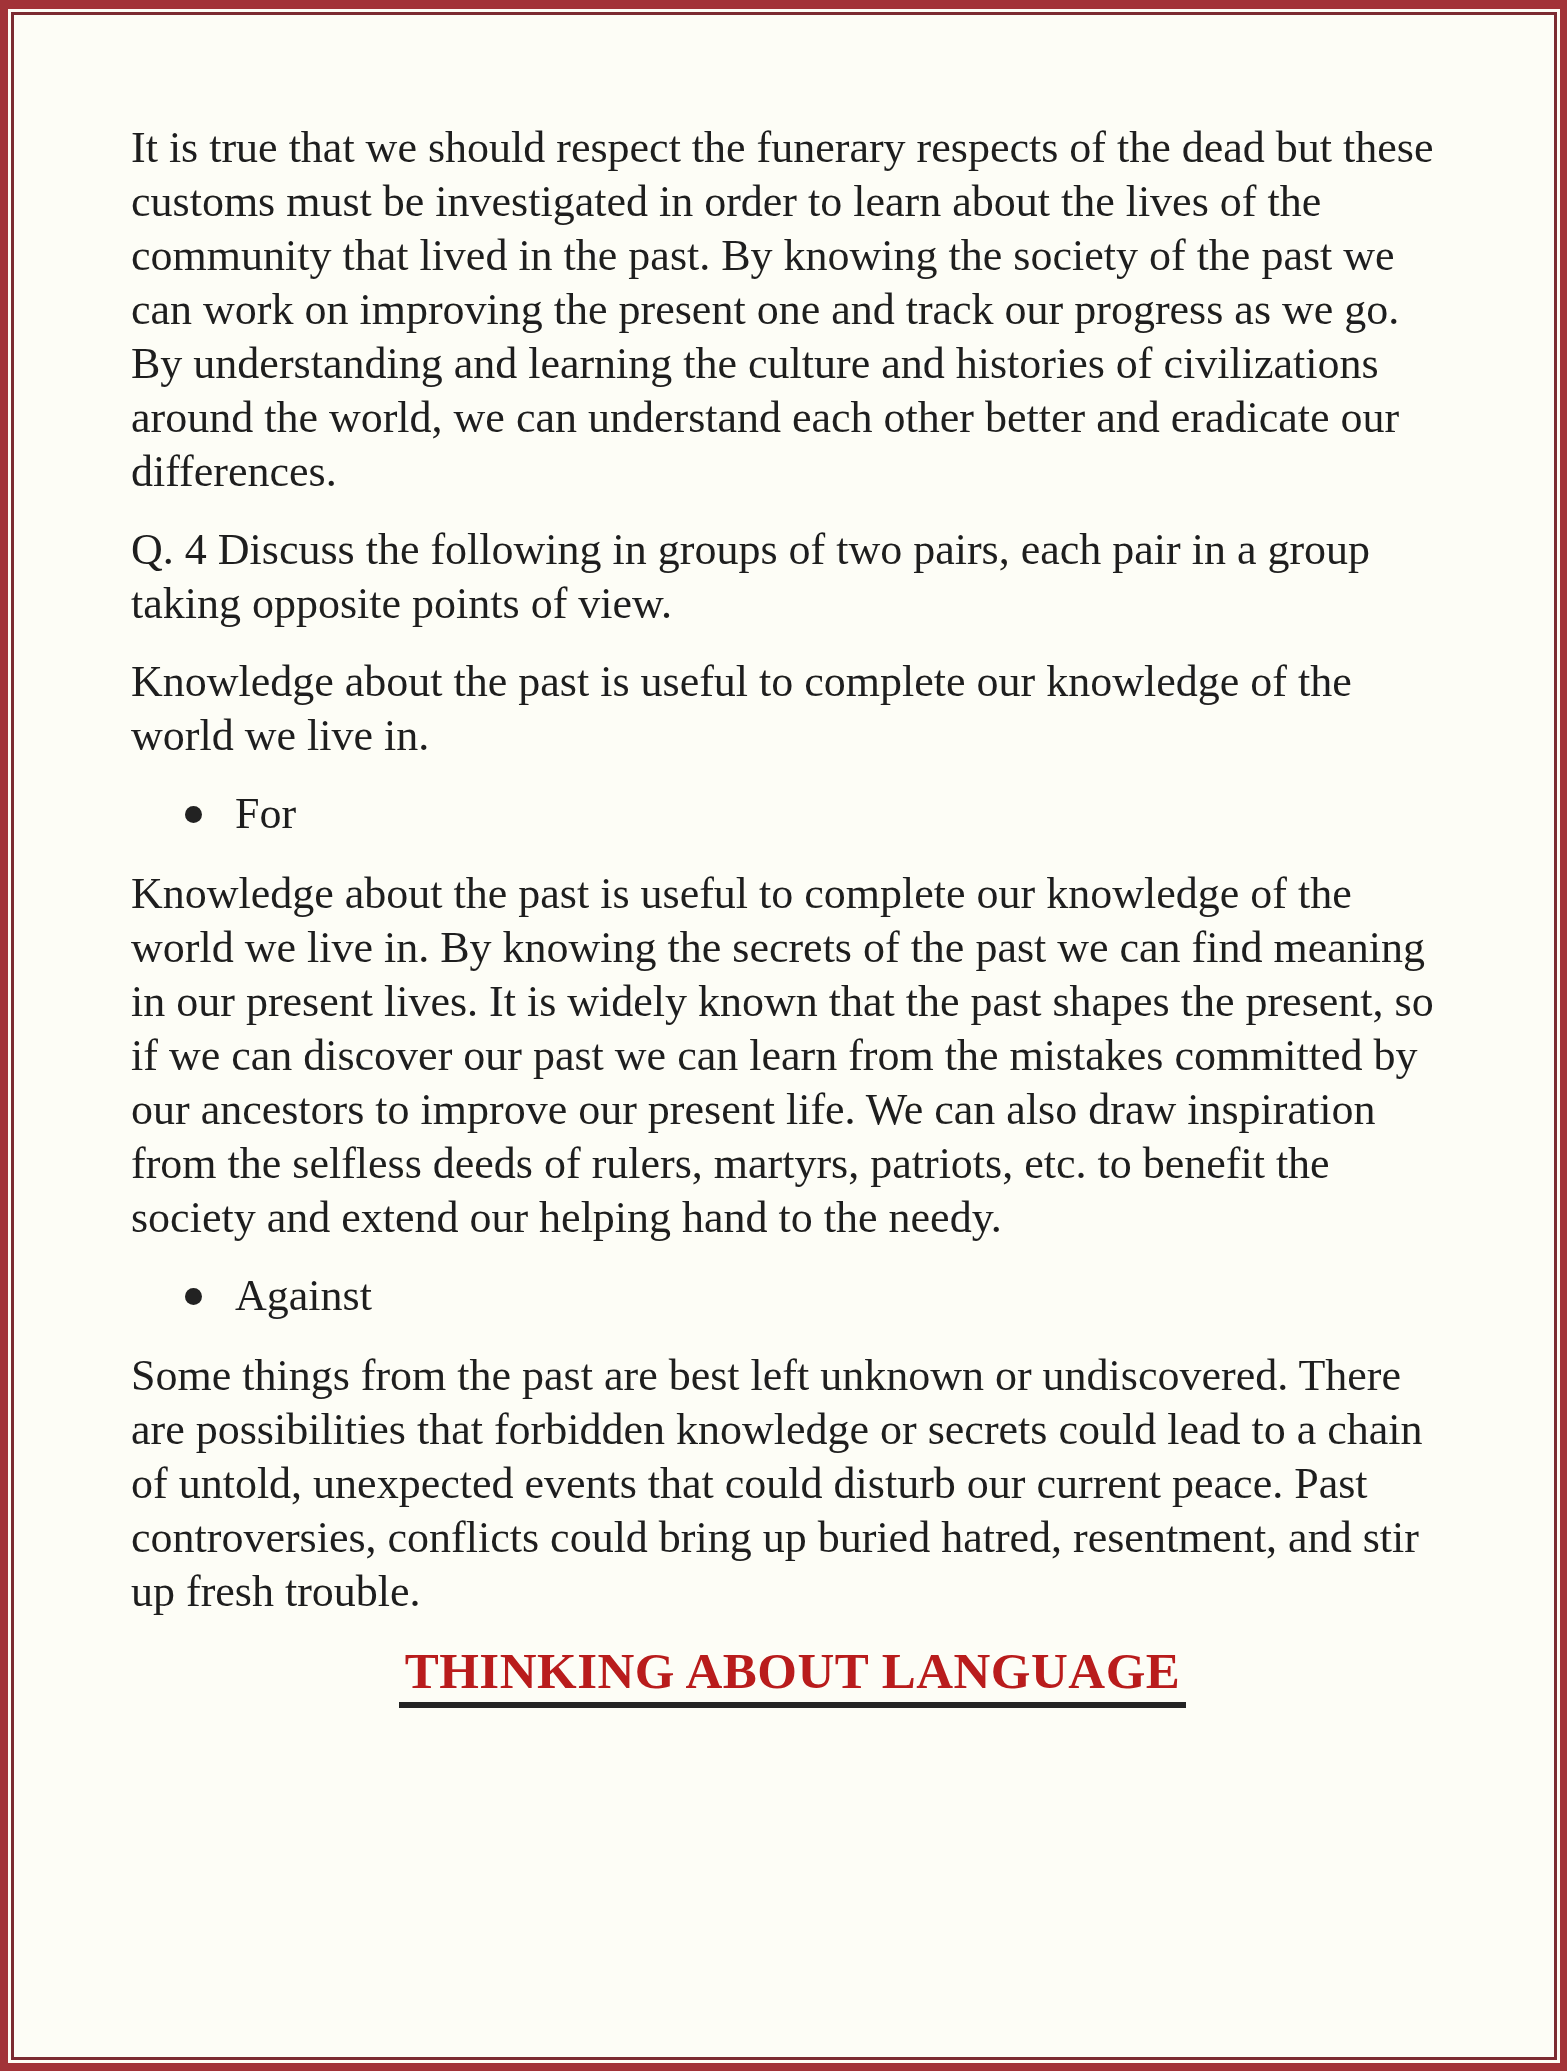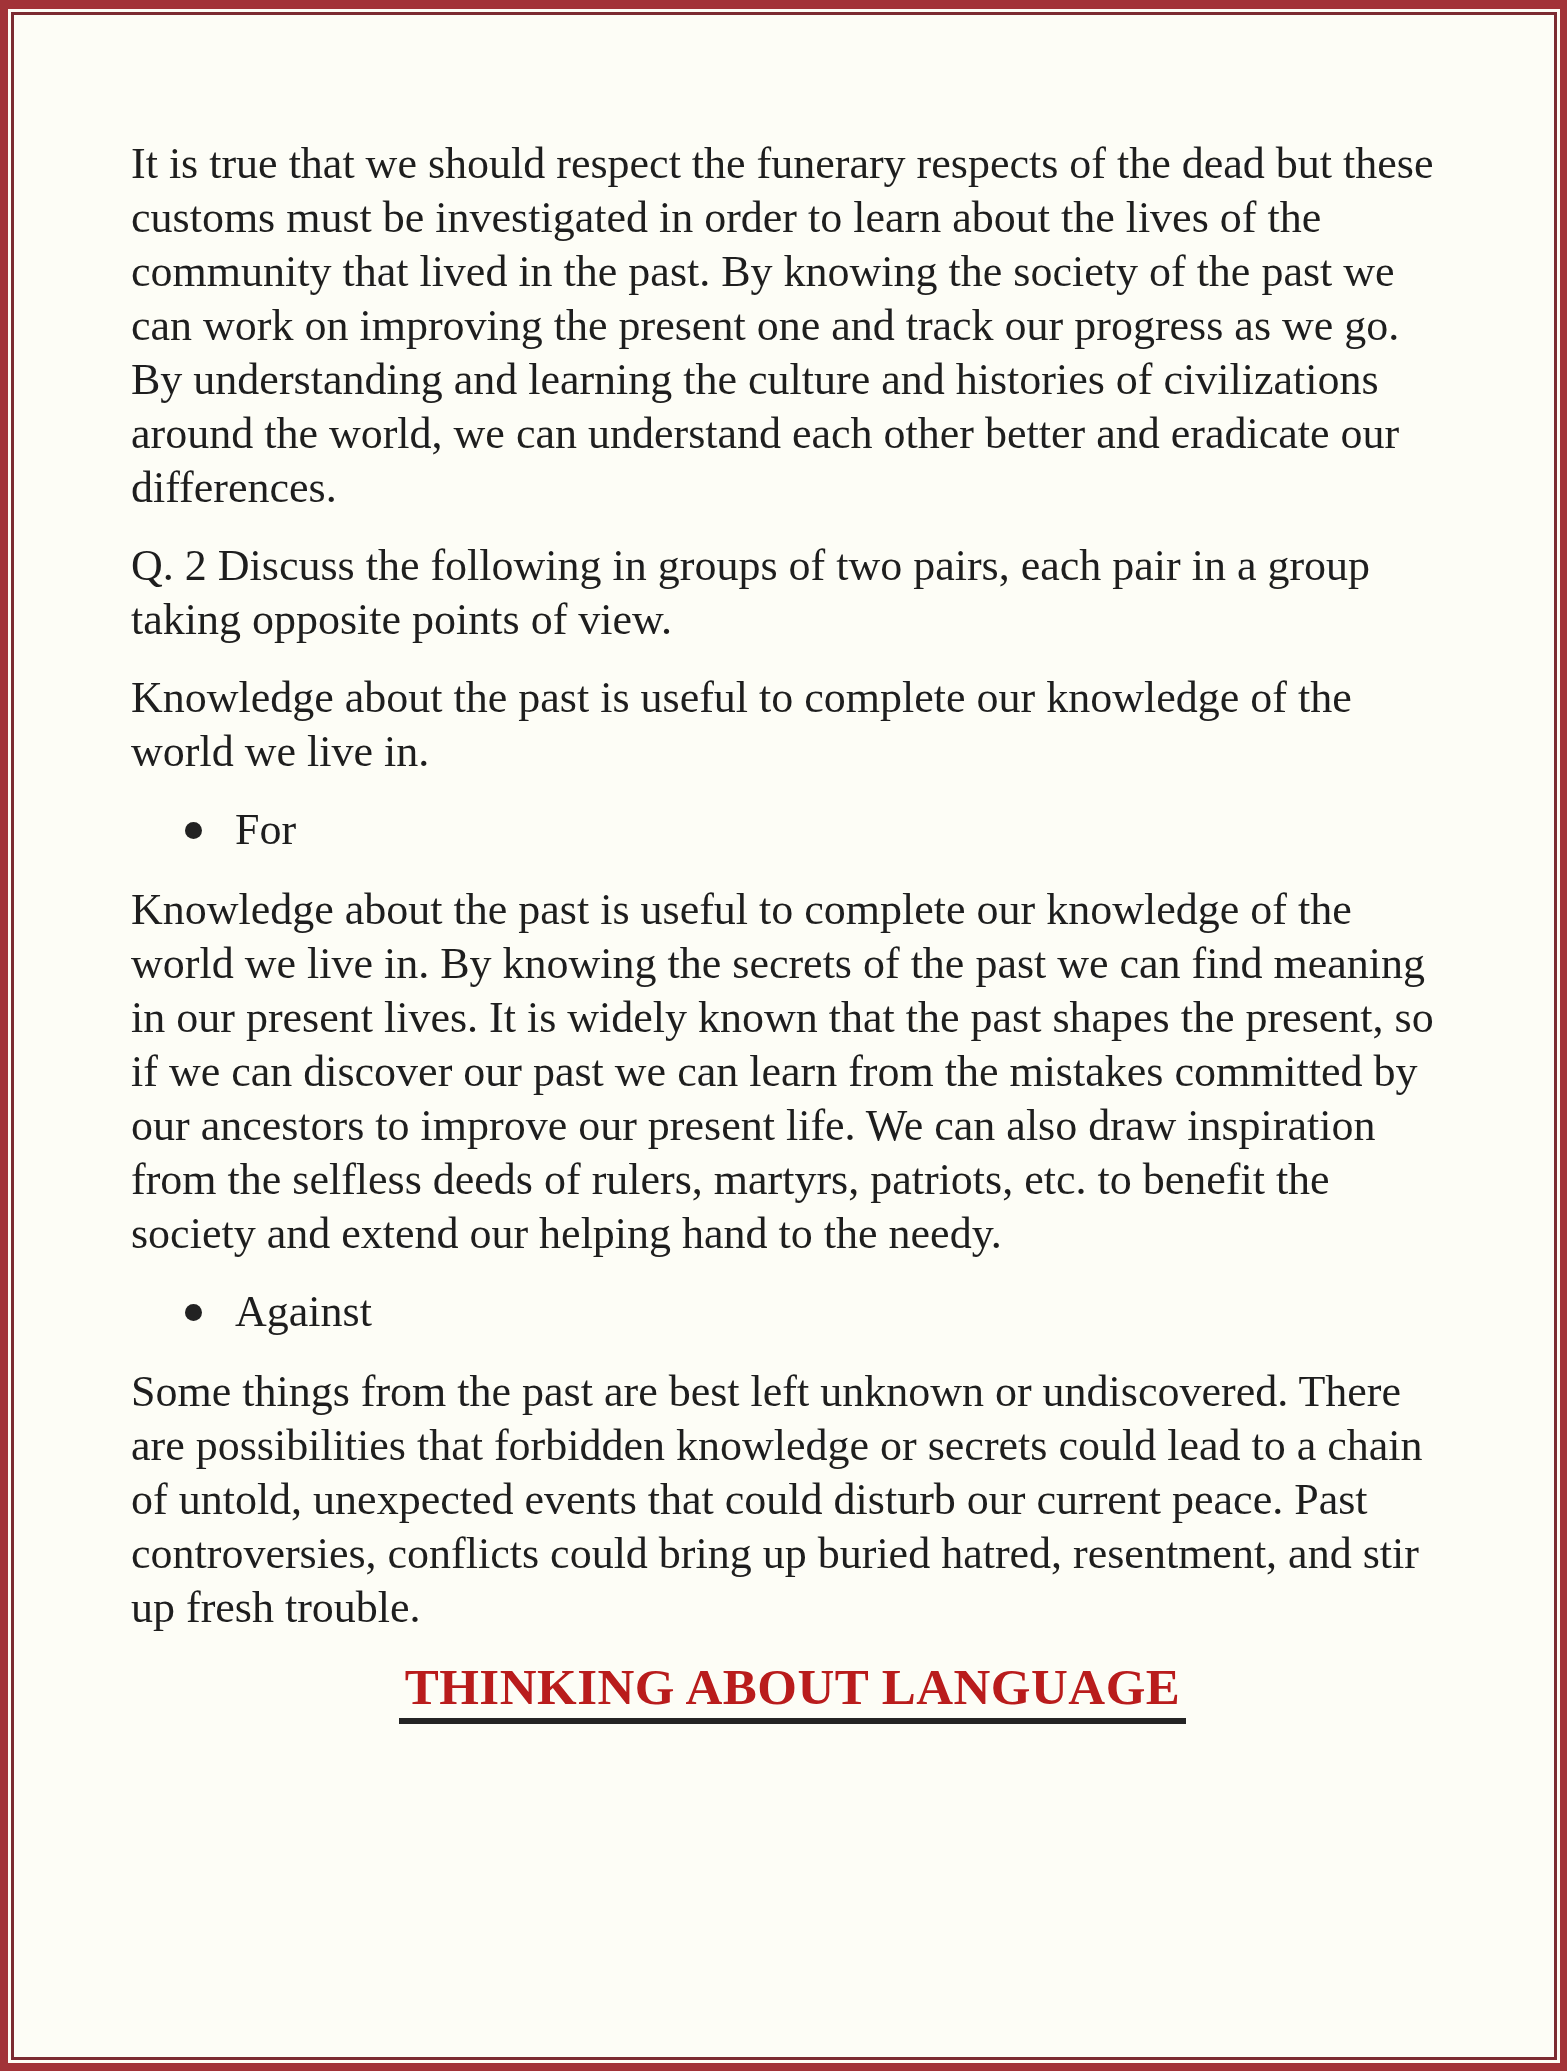--- a/index.html
+++ b/index.html
@@ -39,21 +39,21 @@
     right: 0;
     bottom: 0;
     padding: 106px 100px 0 117px;
     box-sizing: border-box;
     font-size: 44px;
     line-height: 54px;
     color: #1e1e1e;
     overflow: hidden;
   }
   .content p {
-    margin: 16px 0 24px 0;
+    margin: 0 0 24px 0;
   }
   .bullet-item {
     margin: 14px 0 26px 0;
     padding-left: 54px;
     display: flex;
     align-items: center;
     font-family: Liberation Serif, serif;
   }
   .bullet-dot {
     display: inline-block;
@@ -81,21 +81,21 @@
 </style>
 </head>
 <body>
 
 <div class="doc-page">
   <div class="inner-frame">
     <div class="content">
 
       <p>It is true that we should respect the funerary respects of the dead but these customs must be investigated in order to learn about the lives of the community that lived in the past. By knowing the society of the past we can work on improving the present one and track our progress as we go. By understanding and learning the culture and histories of civilizations around the world, we can understand each other better and eradicate our differences.</p>
 
-      <p>Q. 2 Discuss the following in groups of two pairs, each pair in a group taking opposite points of view.</p>
+      <p>Q. 4 Discuss the following in groups of two pairs, each pair in a group taking opposite points of view.</p>
 
       <p>Knowledge about the past is useful to complete our knowledge of the world we live in.</p>
 
 
       <div class="bullet-item">
         <span class="bullet-dot"></span>
         <span>For</span>
       </div>
 
       <p>Knowledge about the past is useful to complete our knowledge of the world we live in. By knowing the secrets of the past we can find meaning in our present lives. It is widely known that the past shapes the present, so if we can discover our past we can learn from the mistakes committed by our ancestors to improve our present life. We can also draw inspiration from the selfless deeds of rulers, martyrs, patriots, etc. to benefit the society and extend our helping hand to the needy.</p>

